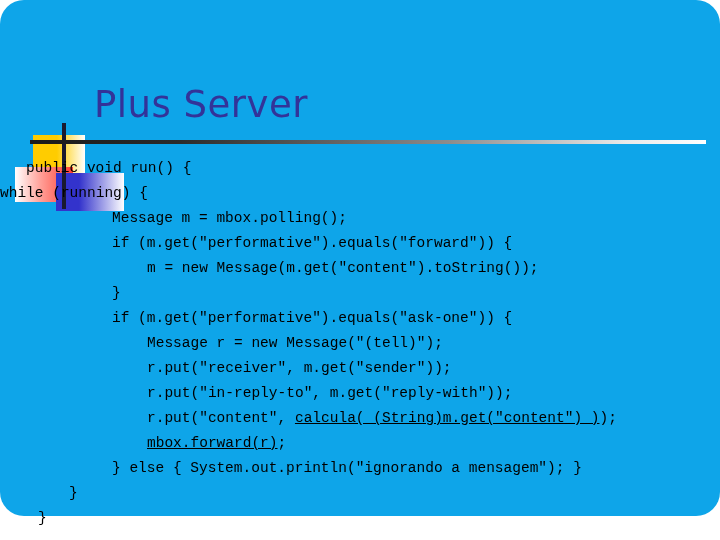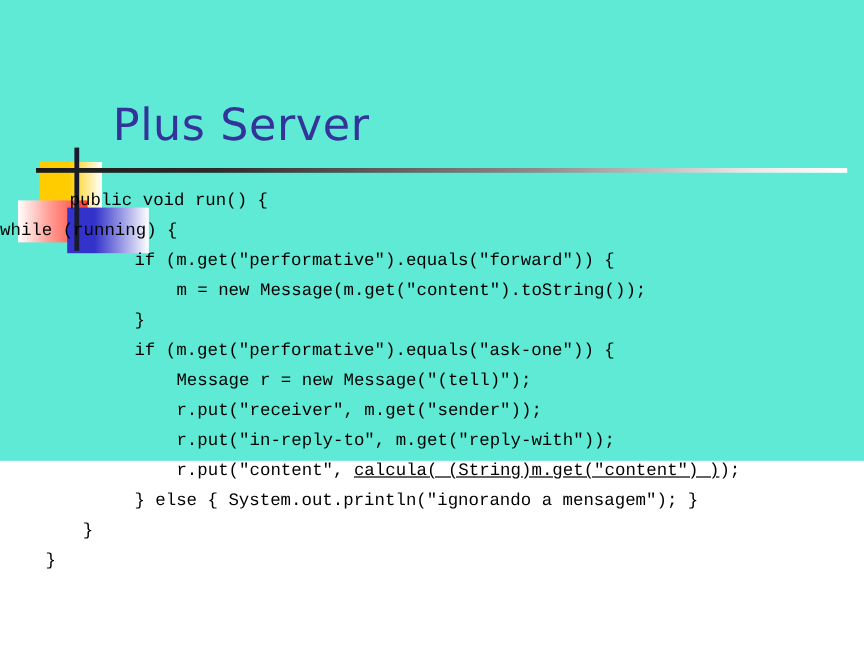--- a/index.html
+++ b/index.html
@@ -13,22 +13,23 @@
     overflow: hidden;
     font-family: "Liberation Sans", sans-serif;
     position: relative;
   }
 
   
   .slide {
     position: absolute;
     left: 0; top: 0;
     width: 720px;
-    height: 384px;
-    background: #5eead4;
+    height: 516px;
+    background: #0ea5e9;
+    border-radius: 24px;
   }
 
   
   .title-deco {
     position: absolute;
     left: 0px;
     top: 55px;
     width: 300px;
     height: 105px;
     pointer-events: none;
@@ -102,21 +103,21 @@
     white-space: pre;
     height: 25px;
   }
   .code-line.italic {
   }
   .code-line .u {
     text-decoration: underline;
   }
 
   
-  .i0 { padding-left: 26px; margin-left: 32px; }
+  .i0 { padding-left: 26px; }
   .i1 { }
   .i2 { padding-left: 112px; }
   .i3 { padding-left: 147px; }
   .i5 { padding-left: 112px; }
   .i6 { padding-left: 69px; }
   .i7 { padding-left: 38px; }
 </style>
 </head>
 <body>
 
@@ -128,26 +129,28 @@
     <div class="deco-blue"></div>
     <div class="deco-vline"></div>
   </div>
   <div class="deco-hline"></div>
 
   <div class="slide-title">Plus Server</div>
 
   <div class="code-body">
       <div class="code-line i0">public void run() {</div>
       <div class="code-line i1">while (running) {</div>
+      <div class="code-line i2">Message m = mbox.polling();</div>
       <div class="code-line i2">if (m.get("performative").equals("forward")) {</div>
       <div class="code-line i3 italic">m = new Message(m.get("content").toString());</div>
       <div class="code-line i2">}</div>
       <div class="code-line i2">if (m.get("performative").equals("ask-one")) {</div>
       <div class="code-line i3">Message r = new Message("(tell)");</div>
       <div class="code-line i3">r.put("receiver", m.get("sender"));</div>
       <div class="code-line i3">r.put("in-reply-to", m.get("reply-with"));</div>
       <div class="code-line i3">r.put("content", <span class="u">calcula( (String)m.get("content") )</span>);</div>
+      <div class="code-line i3"><span class="u">mbox.forward(r)</span>;</div>
       <div class="code-line i5">} else { System.out.println("ignorando a mensagem"); }</div>
       <div class="code-line i6">}</div>
       <div class="code-line i7">}</div>
     </div>
 
 </div>
 
 </body></html>

